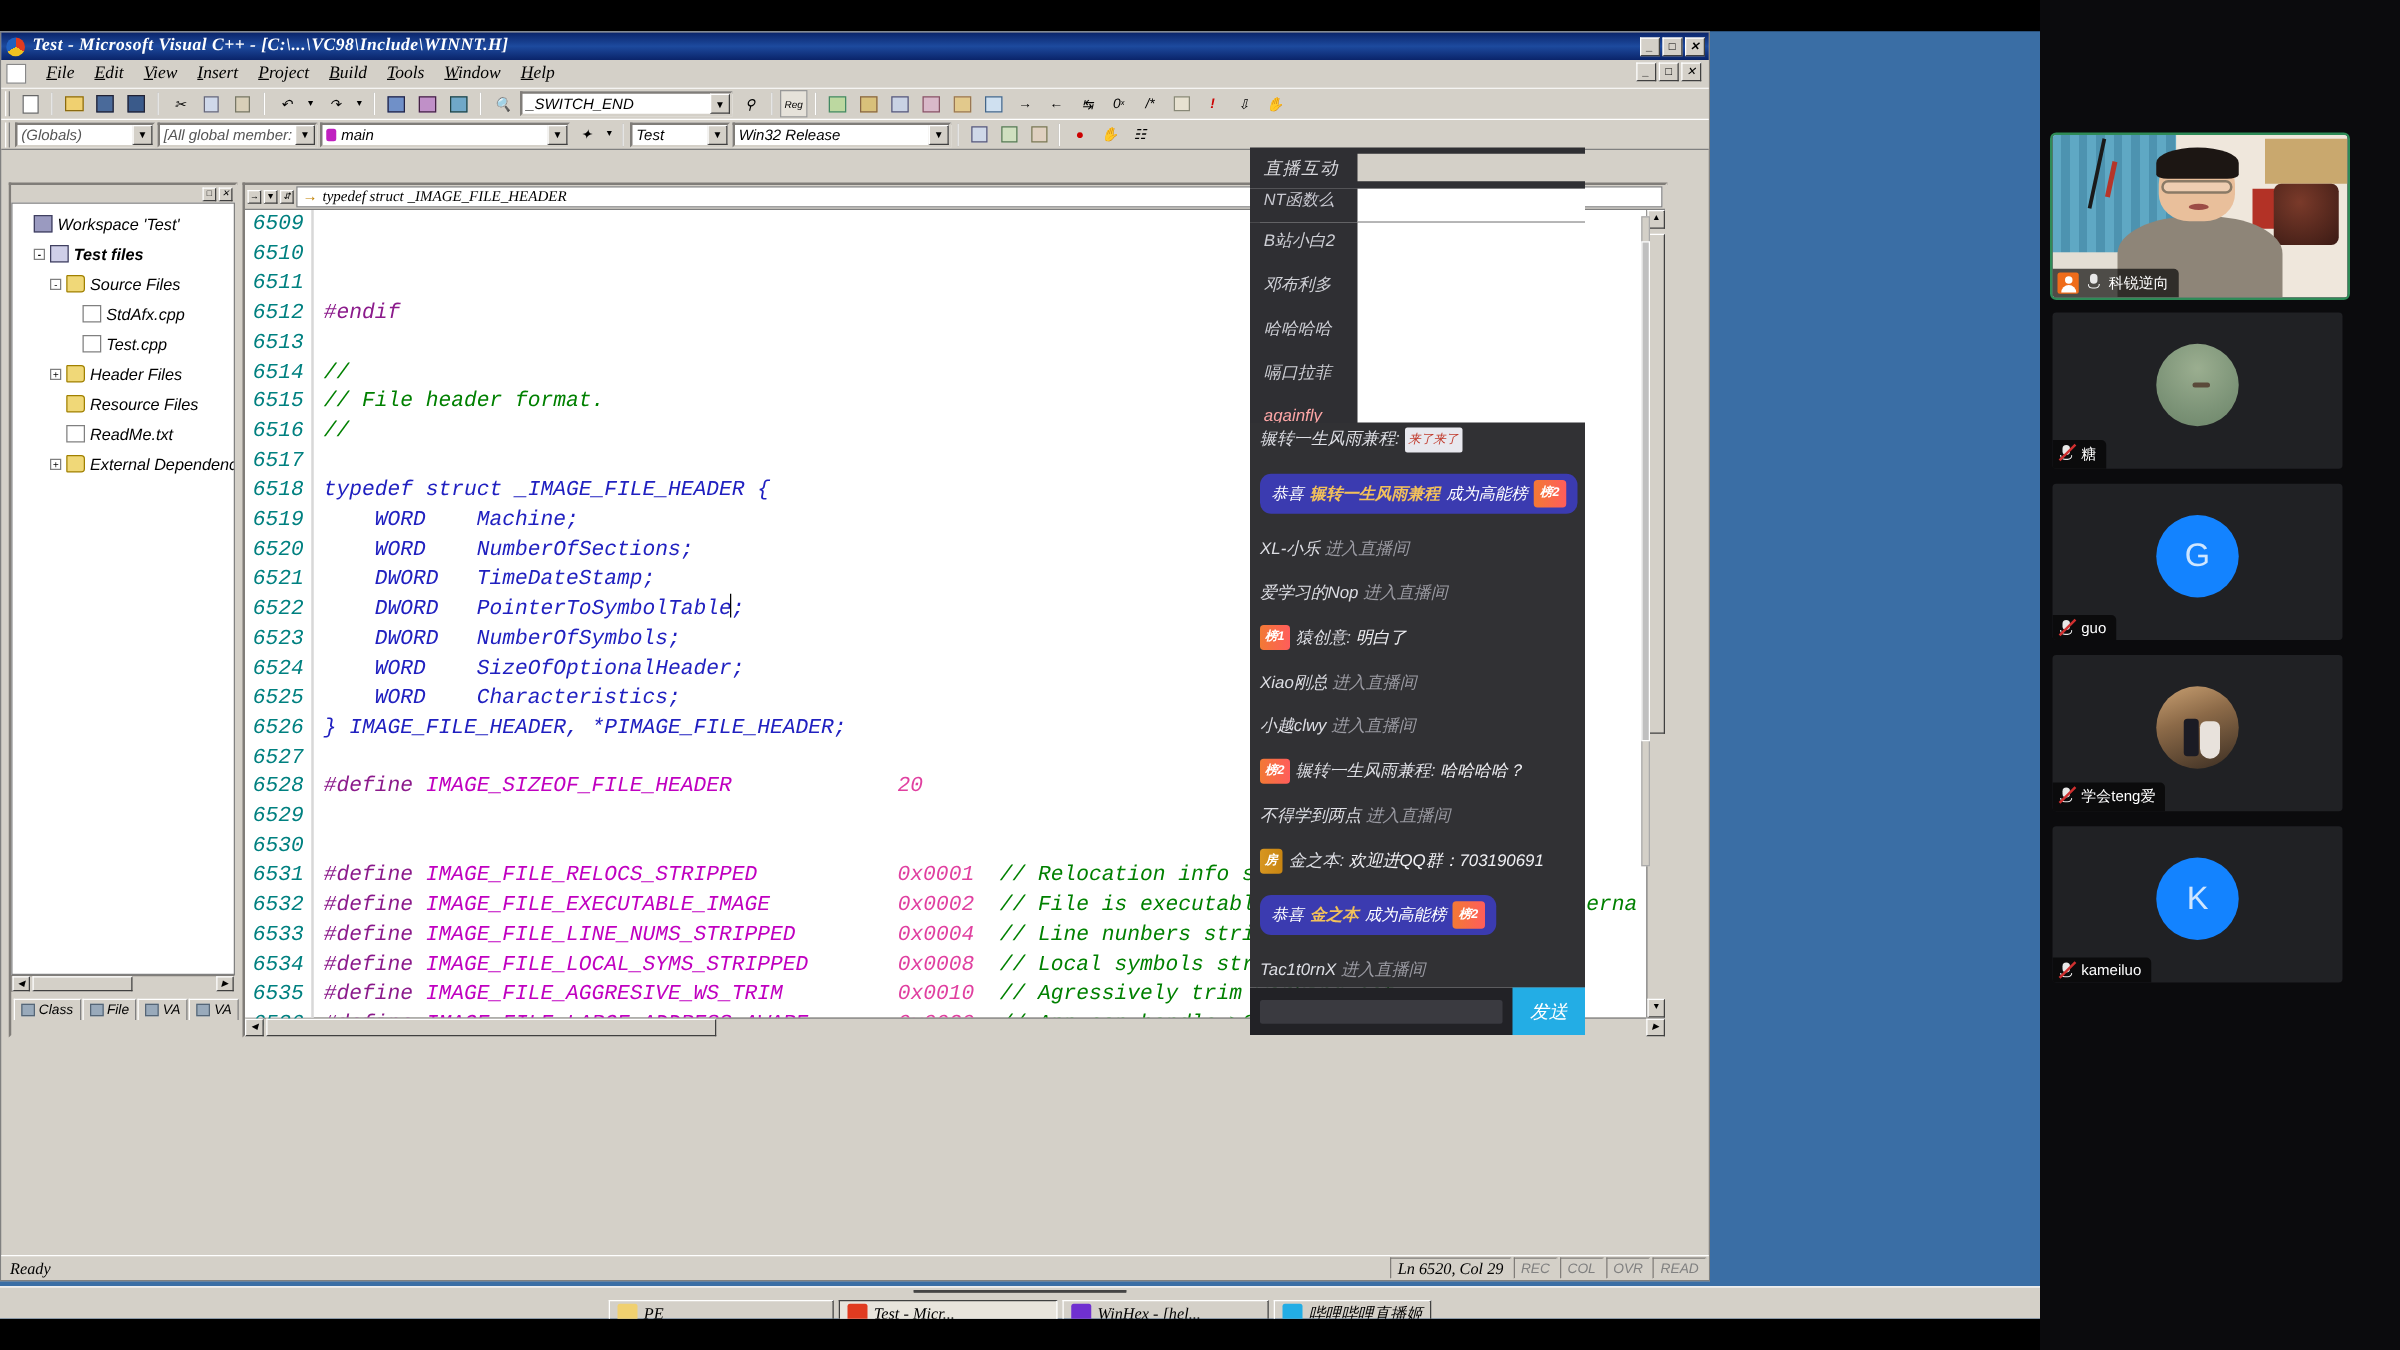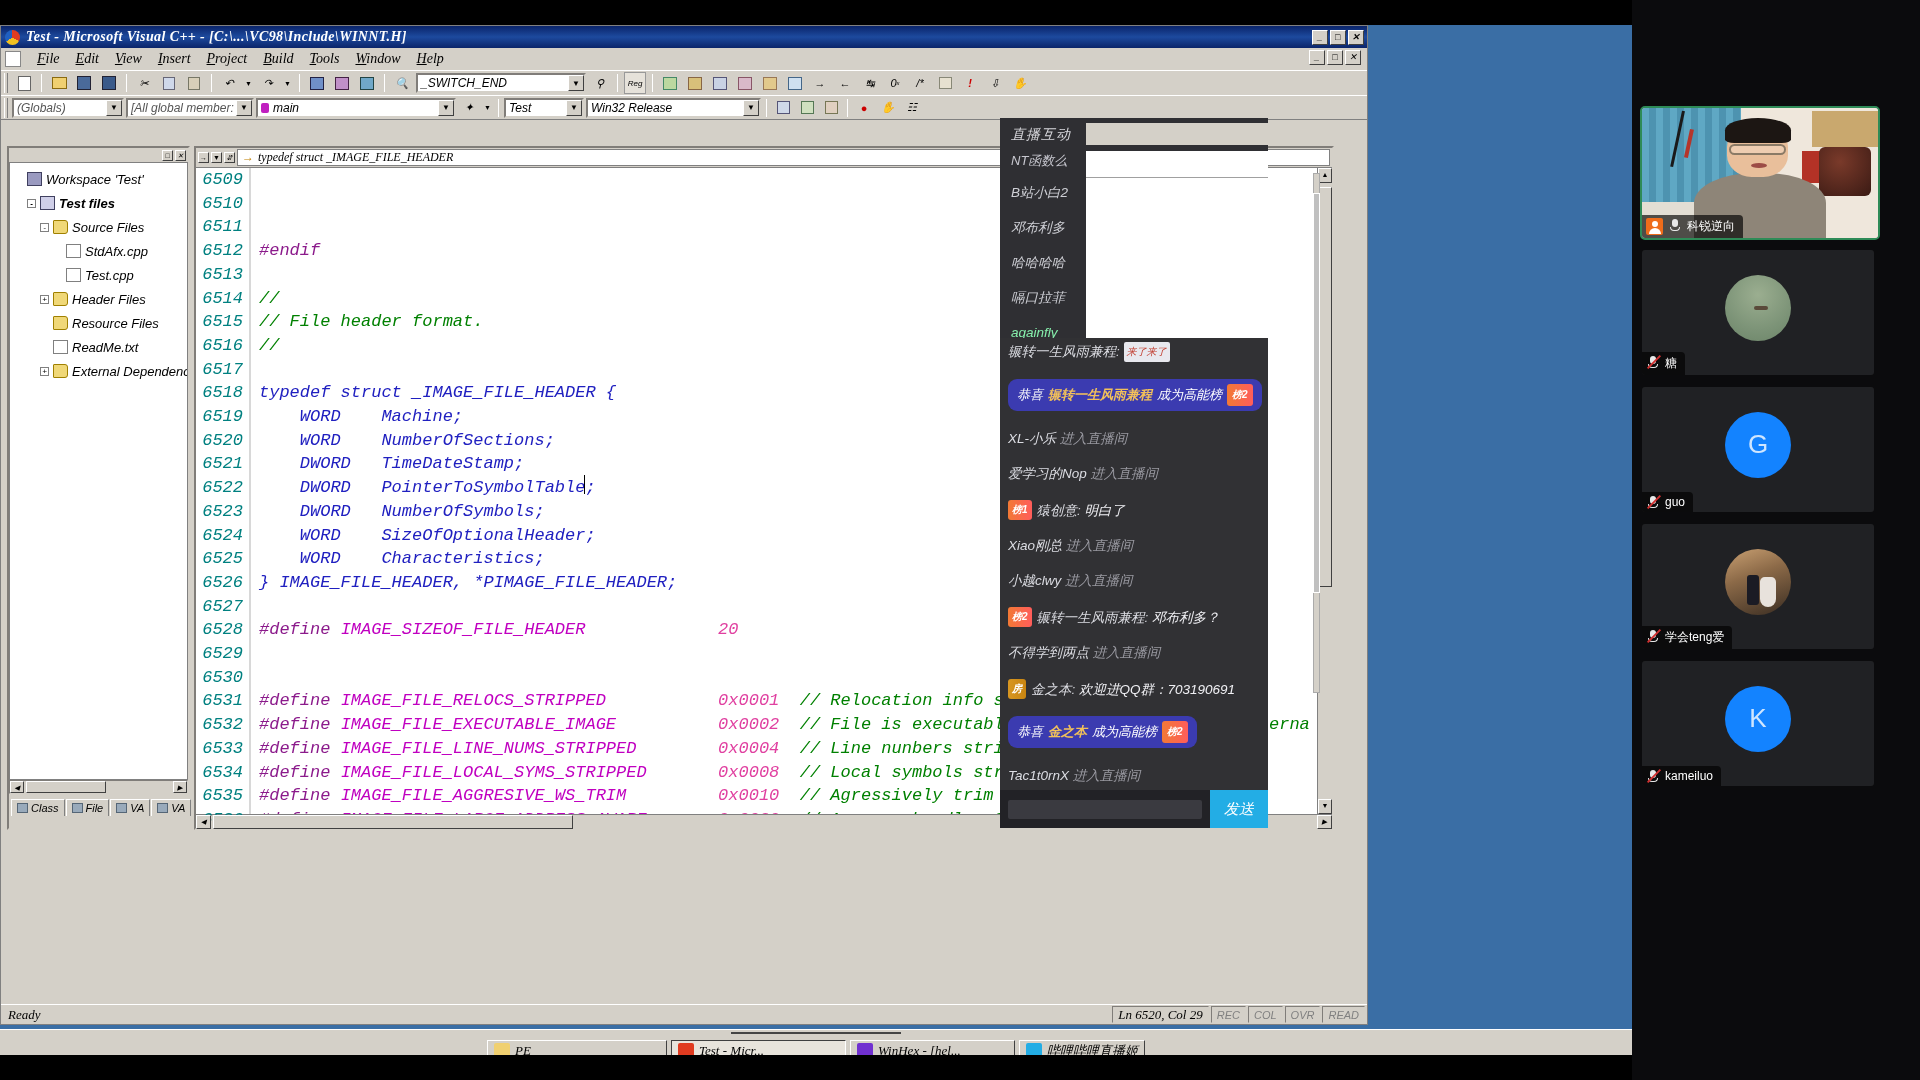--- a/index.html
+++ b/index.html
@@ -545,36 +545,36 @@
       <span class="txt">NT函数么</span>
       <span class="mask2"></span>
     </div>
     <div class="chat-clip-l"></div>
     <div id="clipped" style="position:absolute;left:0;top:60px;width:86px;height:162px;background:#2f2f33;
                 padding:6px 0 0 11px;overflow:hidden;">
         <div style="font-size: 13.5px; line-height: 18px; margin-bottom: 17px; color: rgb(207, 208, 214); white-space: nowrap;">B站小白2</div>
         <div style="font-size: 13.5px; line-height: 18px; margin-bottom: 17px; color: rgb(207, 208, 214); white-space: nowrap;">邓布利多</div>
         <div style="font-size: 13.5px; line-height: 18px; margin-bottom: 17px; color: rgb(207, 208, 214); white-space: nowrap;">哈哈哈哈</div>
         <div style="font-size: 13.5px; line-height: 18px; margin-bottom: 17px; color: rgb(207, 208, 214); white-space: nowrap;">嗝口拉菲</div>
-        <div style="font-size: 13.5px; line-height: 18px; margin-bottom: 17px; color: #86efac; white-space: nowrap;">againfly</div>
+        <div style="font-size: 13.5px; line-height: 18px; margin-bottom: 17px; color: #fca5a5; white-space: nowrap;">againfly</div>
       </div>
     <div class="chat-body">
         <div class="msg"><span class="user">辗转一生风雨兼程</span>: <span class="emoji-pill">来了来了</span></div>
         <div class="msg" style="margin-bottom: 19px;"><span class="congrat">
             <span>恭喜</span>
             <span class="name">辗转一生风雨兼程</span>
             <span>成为高能榜</span>
             <span class="b2">榜2</span>
           </span></div>
         <div class="msg"><span class="user">XL-小乐</span> <span class="enter">进入直播间</span></div>
         <div class="msg"><span class="user">爱学习的Nop</span> <span class="enter">进入直播间</span></div>
         <div class="msg"><span class="badge">榜1</span><span class="user">猿创意</span>: <span class="say">明白了</span></div>
         <div class="msg"><span class="user">Xiao刚总</span> <span class="enter">进入直播间</span></div>
         <div class="msg"><span class="user">小越clwy</span> <span class="enter">进入直播间</span></div>
-        <div class="msg"><span class="badge">榜2</span><span class="user">辗转一生风雨兼程</span>: <span class="say">邓布利多？</span></div>
+        <div class="msg"><span class="badge">榜2</span><span class="user">辗转一生风雨兼程</span>: <span class="say">哈哈哈哈？</span></div>
         <div class="msg"><span class="user">不得学到两点</span> <span class="enter">进入直播间</span></div>
         <div class="msg"><span class="badge fang">房</span><span class="user">金之本</span>: <span class="say">欢迎进QQ群：703190691</span></div>
         <div class="msg" style="margin-bottom: 19px;"><span class="congrat">
             <span>恭喜</span>
             <span class="name">金之本</span>
             <span>成为高能榜</span>
             <span class="b2">榜2</span>
           </span></div>
         <div class="msg"><span class="user">Tac1t0rnX</span> <span class="enter">进入直播间</span></div>
       </div>

